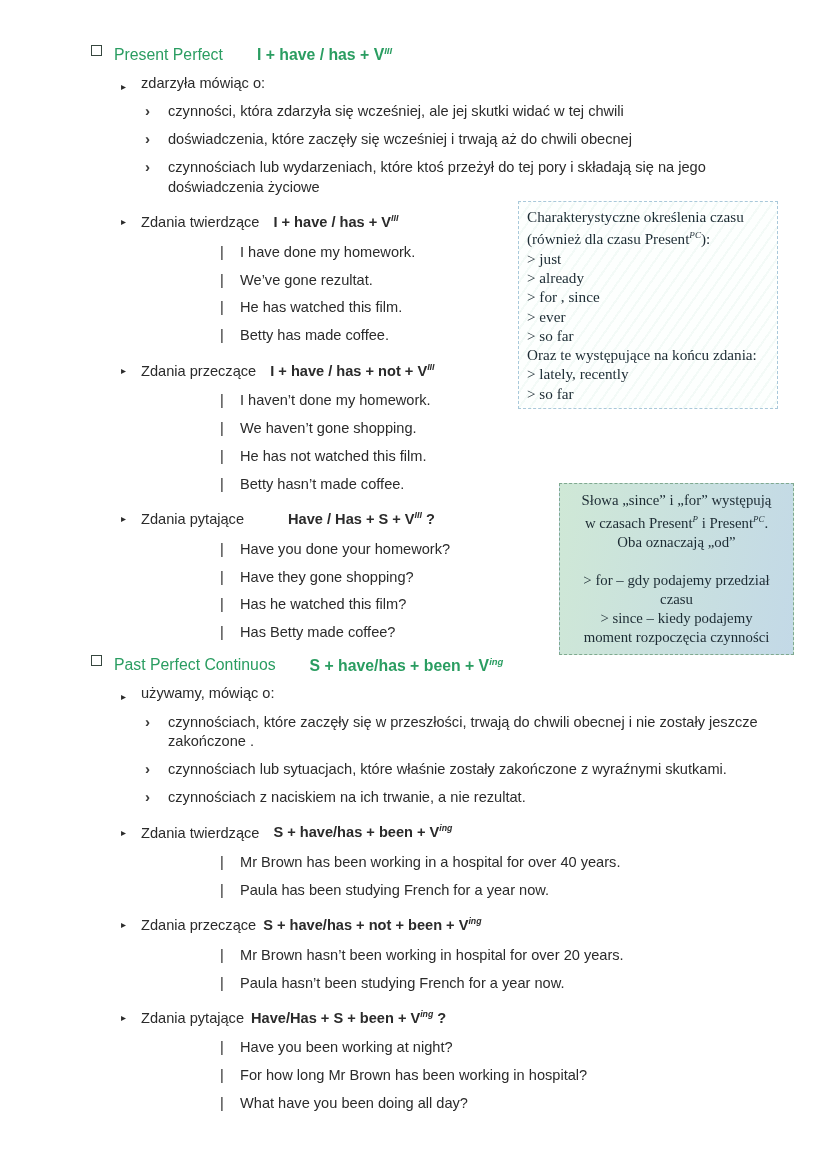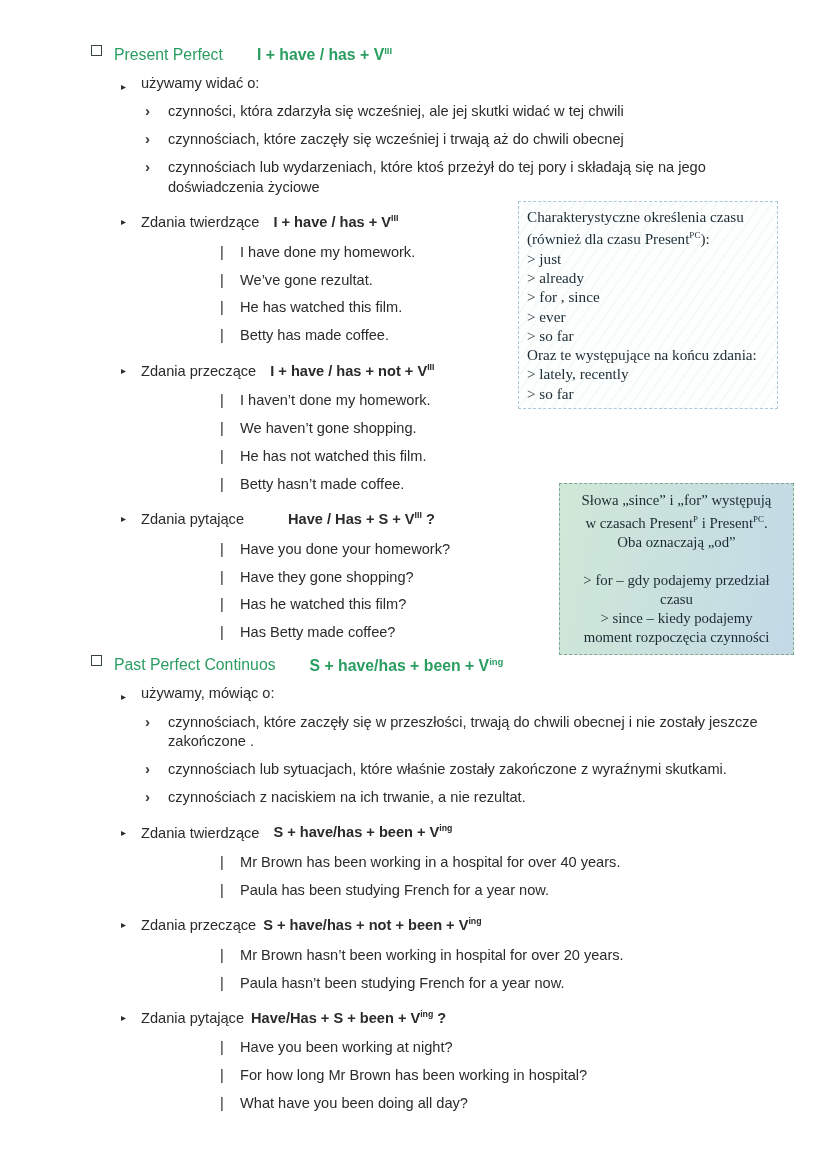--- a/index.html
+++ b/index.html
@@ -8,21 +8,21 @@
     width: 828px;
     height: 1171px;
     background: #ffffff;
     font-family: "Liberation Sans", sans-serif;
     color: #2b2b2b;
     overflow: hidden;
   }
   #doc-flow { padding-top: 36px; }
 
   .row { position: relative; font-size: 14.6px; line-height: 19.5px; }
-  sup { font-size: 0.6em; }
+  sup { font-size: 0.6em; font-style: italic; }
 
   
   .sec { padding-left: 114px; margin: 5px 0 9px 0; font-size: 15.8px; }
   .sec .sq {
     position: absolute; left: 91px; top: 4px;
     width: 9px; height: 9px;
     border: 1.7px solid #37473f;
     background: transparent;
   }
   .sec-title { color: var(--green, #2a9d61); }
@@ -74,23 +74,23 @@
     text-align: center;
     background: linear-gradient(100deg, var(--box2-g1, #cfe8d6), var(--box2-g2, #c3d9e7));
   }
 </style>
 </head>
 <body>
 
 <div class="page">
   <div id="doc-flow">
       <div class="row sec"><span class="sq"></span><span class="sec-title">Present Perfect</span><span class="sec-formula">I + have / has + V<sup>III</sup></span></div>
-      <div class="row usage"><span class="bullet">▸</span><span class="txt">używamy widać o:</span></div>
+      <div class="row usage"><span class="bullet">▸</span><span class="txt">zdarzyła mówiąc o:</span></div>
       <div class="row point"><span class="bullet">›</span><span class="txt">czynności, która zdarzyła się wcześniej, ale jej skutki widać w tej chwili</span></div>
-      <div class="row point"><span class="bullet">›</span><span class="txt">czynnościach, które zaczęły się wcześniej i trwają aż do chwili obecnej</span></div>
+      <div class="row point"><span class="bullet">›</span><span class="txt">doświadczenia, które zaczęły się wcześniej i trwają aż do chwili obecnej</span></div>
       <div class="row point"><span class="bullet">›</span><span class="txt">czynnościach lub wydarzeniach, które ktoś przeżył do tej pory i składają się na jego doświadczenia życiowe</span></div>
       <div class="row form"><span class="bullet">▸</span><span class="label">Zdania twierdzące</span><span class="formula">I + have / has + V<sup>III</sup></span></div>
       <div class="row example"><span class="bullet">|</span><span class="txt">I have done my homework.</span></div>
       <div class="row example"><span class="bullet">|</span><span class="txt">We’ve gone rezultat.</span></div>
       <div class="row example"><span class="bullet">|</span><span class="txt">He has watched this film.</span></div>
       <div class="row example"><span class="bullet">|</span><span class="txt">Betty has made coffee.</span></div>
       <div class="row form"><span class="bullet">▸</span><span class="label">Zdania przeczące</span><span class="formula">I + have / has + not + V<sup>III</sup></span></div>
       <div class="row example"><span class="bullet">|</span><span class="txt">I haven’t done my homework.</span></div>
       <div class="row example"><span class="bullet">|</span><span class="txt">We haven’t gone shopping.</span></div>
       <div class="row example"><span class="bullet">|</span><span class="txt">He has not watched this film.</span></div>

